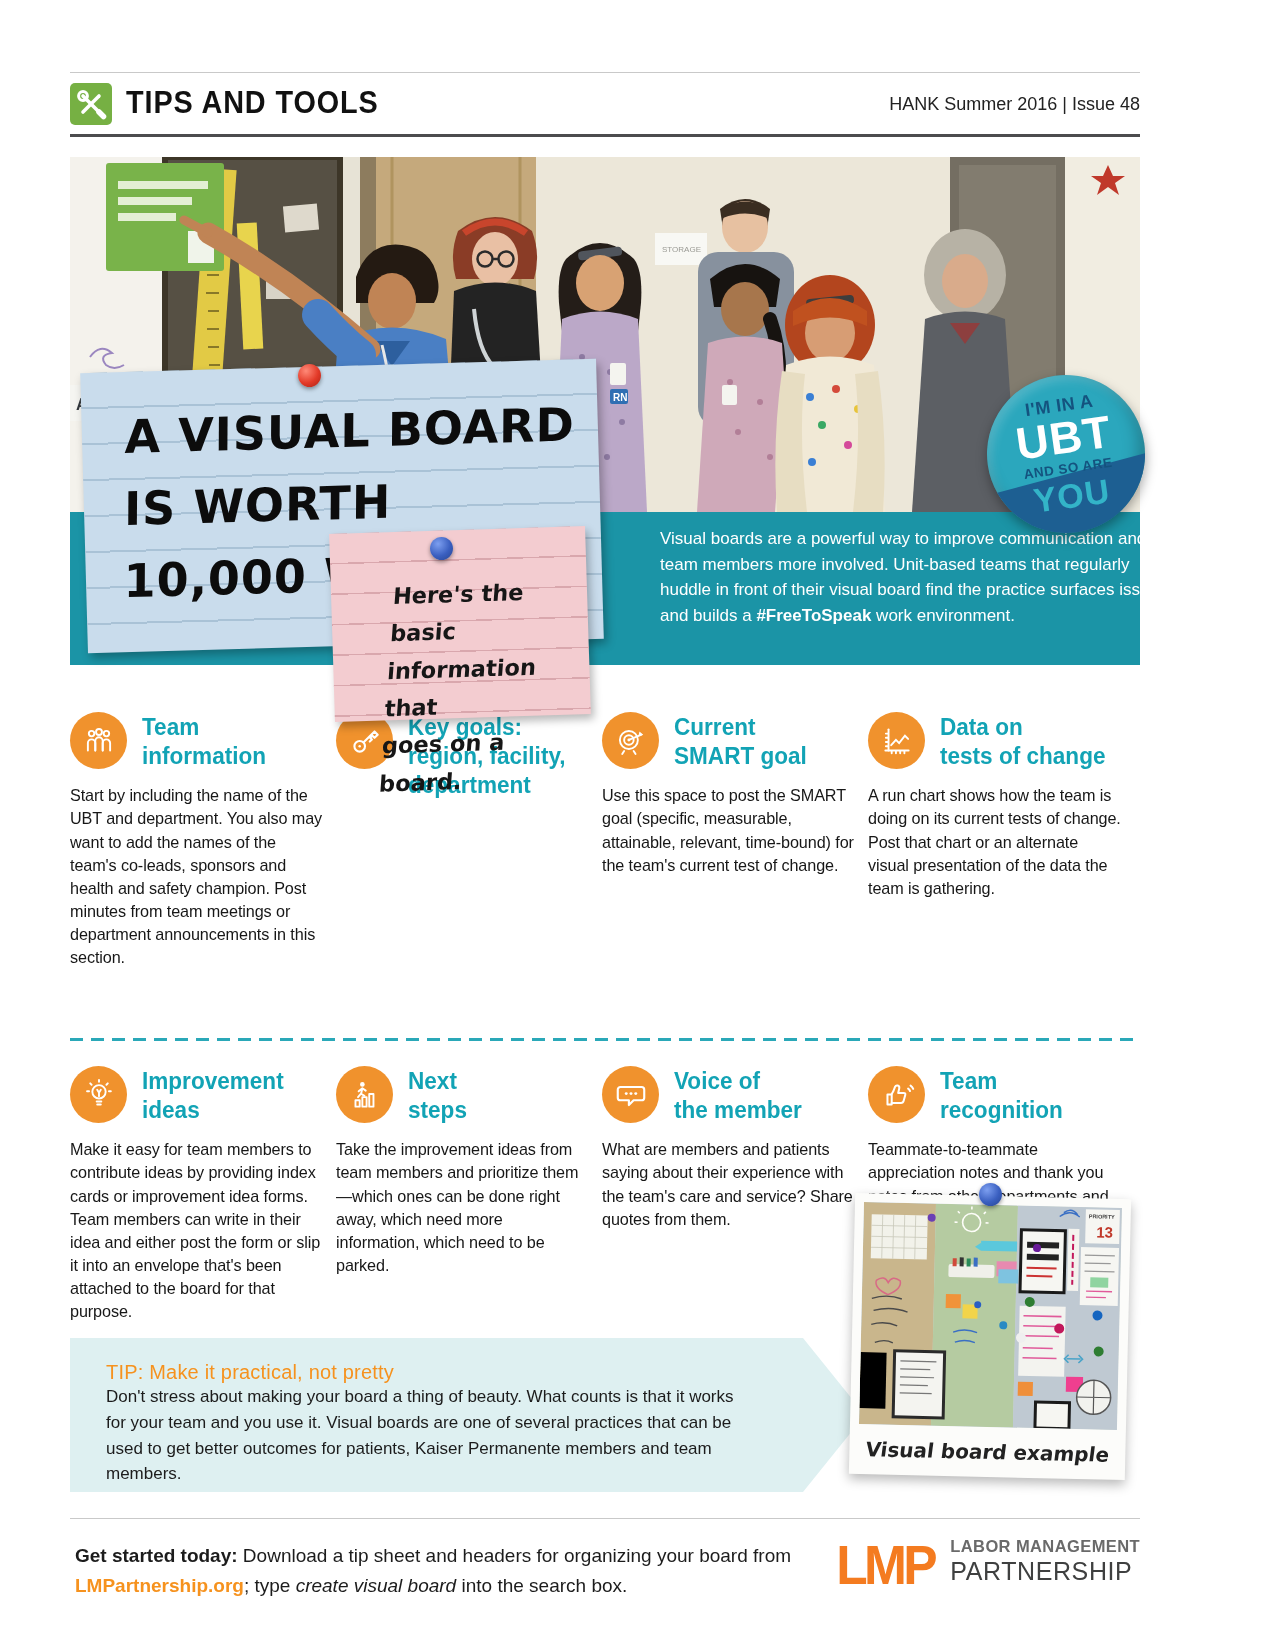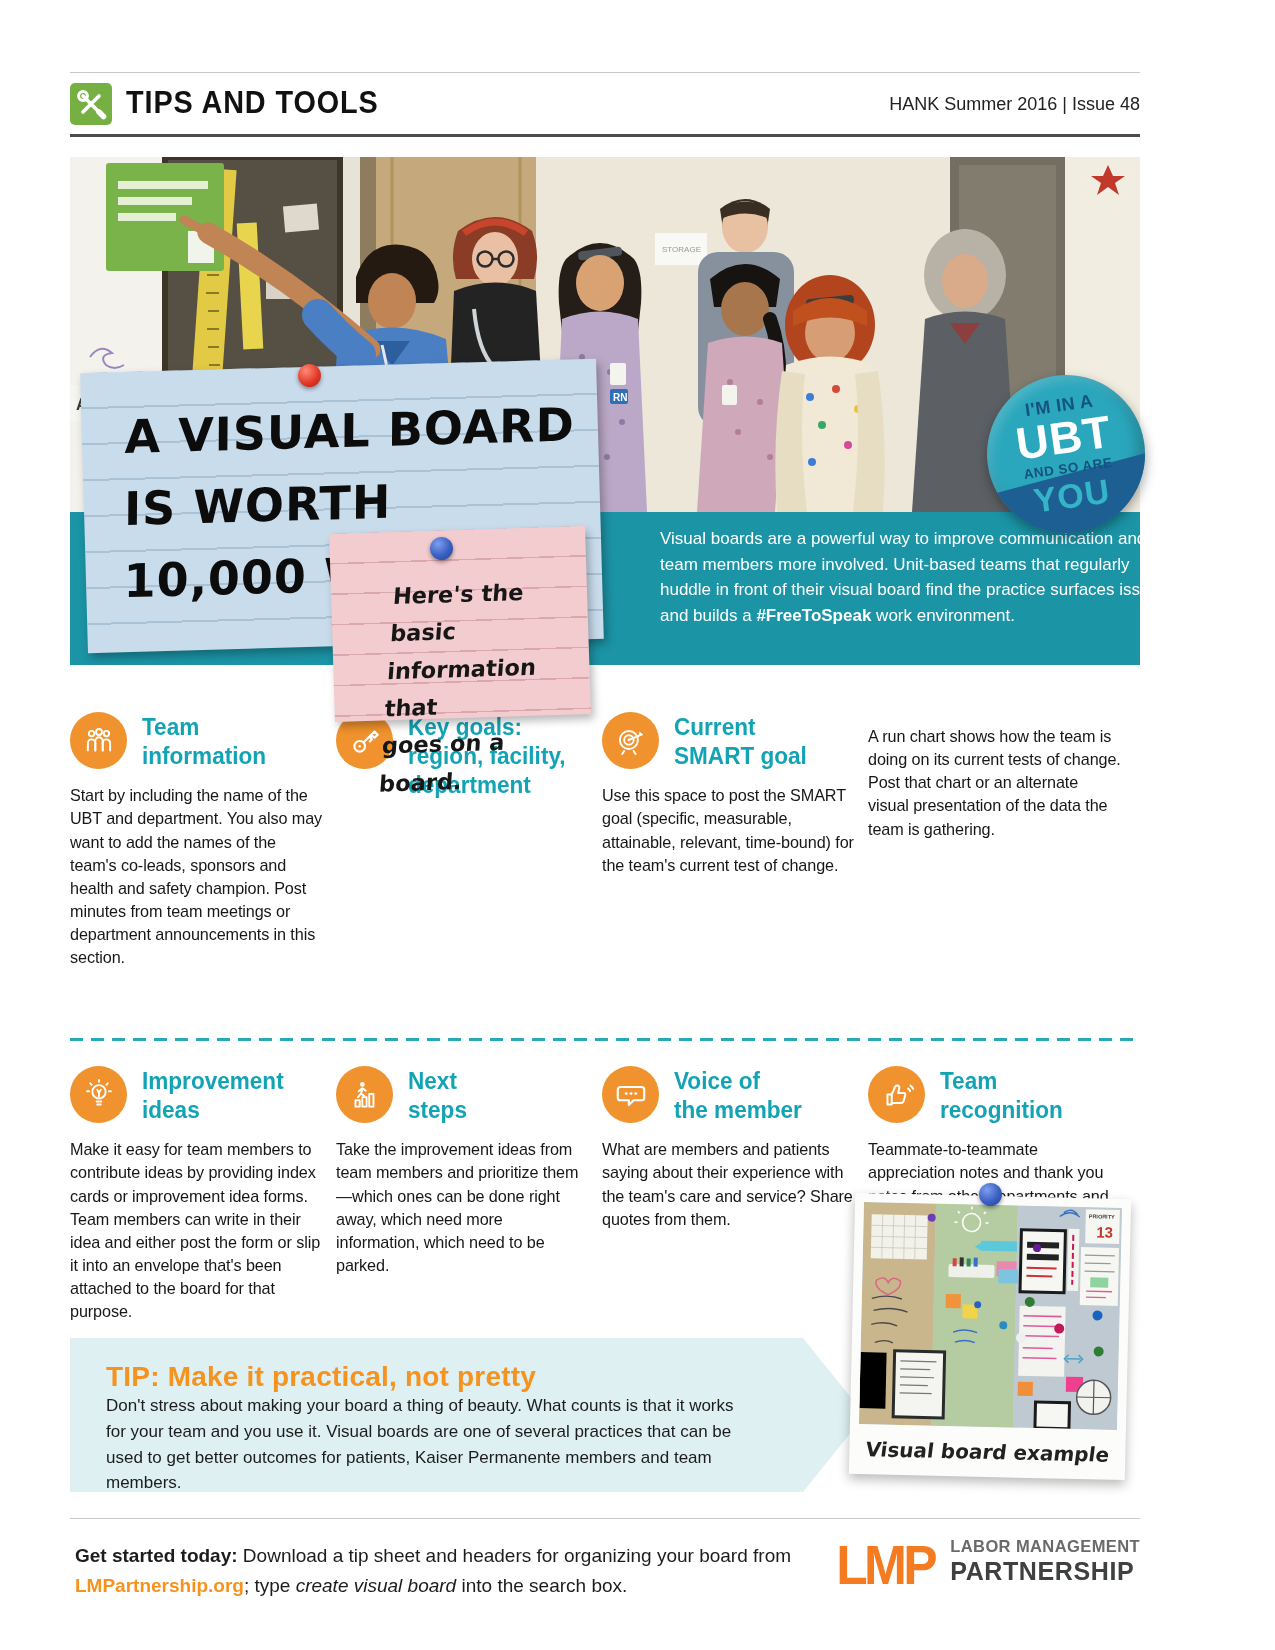--- a/index.html
+++ b/index.html
@@ -61,42 +61,42 @@
         white-space:pre-line;padding-top:1px;transform:scaleX(.96);transform-origin:left top;}
   .col-body{margin-top:13px;font-size:16.2px;line-height:1.43;color:#171717;letter-spacing:-.1px;}
 
   .dash-divider{position:absolute;left:70px;top:1038px;width:1070px;height:3px;
         background:repeating-linear-gradient(90deg,#2aa8b8 0 13px,transparent 13px 21px);}
 
   
   .tip{position:absolute;left:70px;top:1338px;width:795px;height:154px;background:#def0f1;
         clip-path:polygon(0 0,733px 0,795px 77px,733px 154px,0 154px);
         padding:23px 0 0 36px;box-sizing:border-box;}
-  .tip-h{color:#f6921e;font-size:28px;font-weight:700;letter-spacing:.2px;}
+  .tip-h{color:#f6921e;font-size:20px;font-weight:400;letter-spacing:.2px;}
   .tip-b{width:628px;font-size:17px;line-height:1.52;color:#1c1c1c;}
 
   
   .polaroid{position:absolute;left:852px;top:1196px;width:276px;background:#fcfcfa;
         padding:9px 9px 0;box-sizing:border-box;transform:rotate(1.3deg);
         box-shadow:0 5px 12px rgba(0,0,0,.28);z-index:6;}
   .polaroid .ph{width:258px;height:222px;background:#cdd6d6;overflow:hidden;}
   .polaroid .cap{height:50px;display:flex;align-items:center;justify-content:center;
         font-family:"DejaVu Sans",sans-serif;font-size:20px;font-weight:700;color:#222;transform:skewX(-6deg);}
 
   
   .rule-foot{position:absolute;left:70px;top:1518px;width:1070px;height:1px;background:#c9c9c9;}
   .foot-text{position:absolute;left:75px;top:1541px;width:720px;font-size:19px;line-height:1.6;color:#1c1c1c;}
   .foot-bold{font-weight:800;}
   .foot-link{color:#f6921e;font-weight:800;}
   .foot-italic{font-style:italic;}
   .logo{position:absolute;right:135px;top:1537px;display:flex;}
   .logo-mono{font-size:56px;font-weight:900;color:#f47b20;letter-spacing:-4px;line-height:1;transform:scaleX(.92);}
   .logo-text{margin-left:12px;}
   .logo-t1{font-size:16.5px;color:#6a6a6a;font-weight:700;letter-spacing:.4px;}
-  .logo-t2{font-size:25px;color:#3f4040;font-weight:700;letter-spacing:.6px;margin-top:1px;}
+  .logo-t2{font-size:25px;color:#3f4040;font-weight:400;letter-spacing:.6px;margin-top:1px;}
 </style>
 </head>
 <body>
 
 <div class="page">
 
   <div class="rule-top"></div>
   <div class="masthead-icon">
     <svg viewBox="0 0 42 42" width="42" height="42">
       <rect width="42" height="42" rx="5" fill="#76b043"></rect>
@@ -303,20 +303,35 @@
             <path d="M10.5 26.5 l-1.8 2.8 M19.5 26.5 l1.8 2.8"></path>
           </g>
             </svg>
         </div>
         <div class="col-heading">Current
 SMART goal</div>
       </div>
       <div class="col-body">Use this space to post the SMART goal (specific, measurable, attainable, relevant, time-bound) for the team's current test of change.</div>
     </div>
     <div class="col">
+      <div class="col-head">
+        <div class="icon-circle">
+          <svg viewBox="0 0 34 34" width="36" height="36">
+              <g fill="none" stroke="#fff" stroke-width="1.8" stroke-linecap="round">
+            <path d="M9 6 v20"></path>
+                <path d="M6 26 h22"></path>
+            <path d="M6.5 10 h2 M6.5 14 h2 M6.5 18 h2 M6.5 22 h2"></path>
+            <path d="M12 28.5 v-2 M16 28.5 v-2 M20 28.5 v-2 M24 28.5 v-2"></path>
+            <path d="M11.5 21 l4.5 -5 3 3 5.5 -7 3 3"></path>
+          </g>
+            </svg>
+        </div>
+        <div class="col-heading">Data on
+tests of change</div>
+      </div>
       <div class="col-body">A run chart shows how the team is doing on its current tests of change. Post that chart or an alternate visual presentation of the data the team is gathering.</div>
     </div>
   </div>
 
   <div class="dash-divider"></div>
 
   <div class="cols row2">
     <div class="col">
       <div class="col-head">
         <div class="icon-circle">

